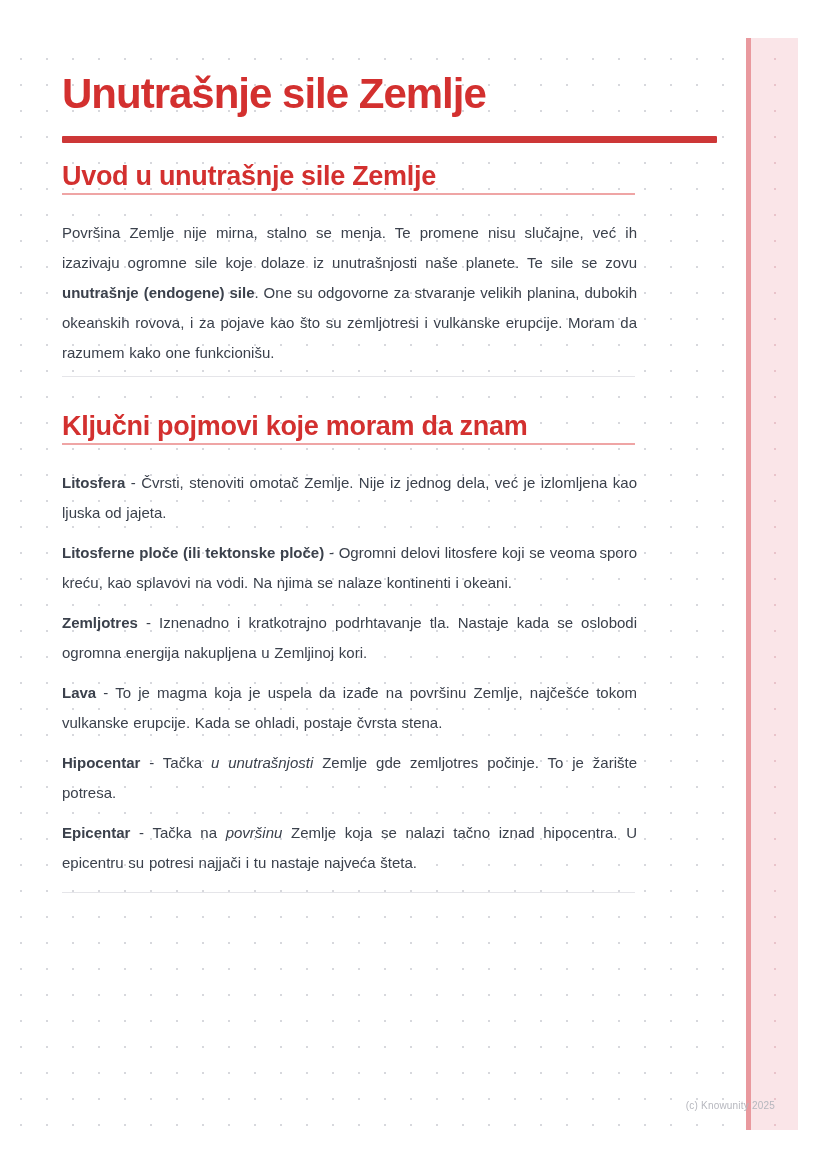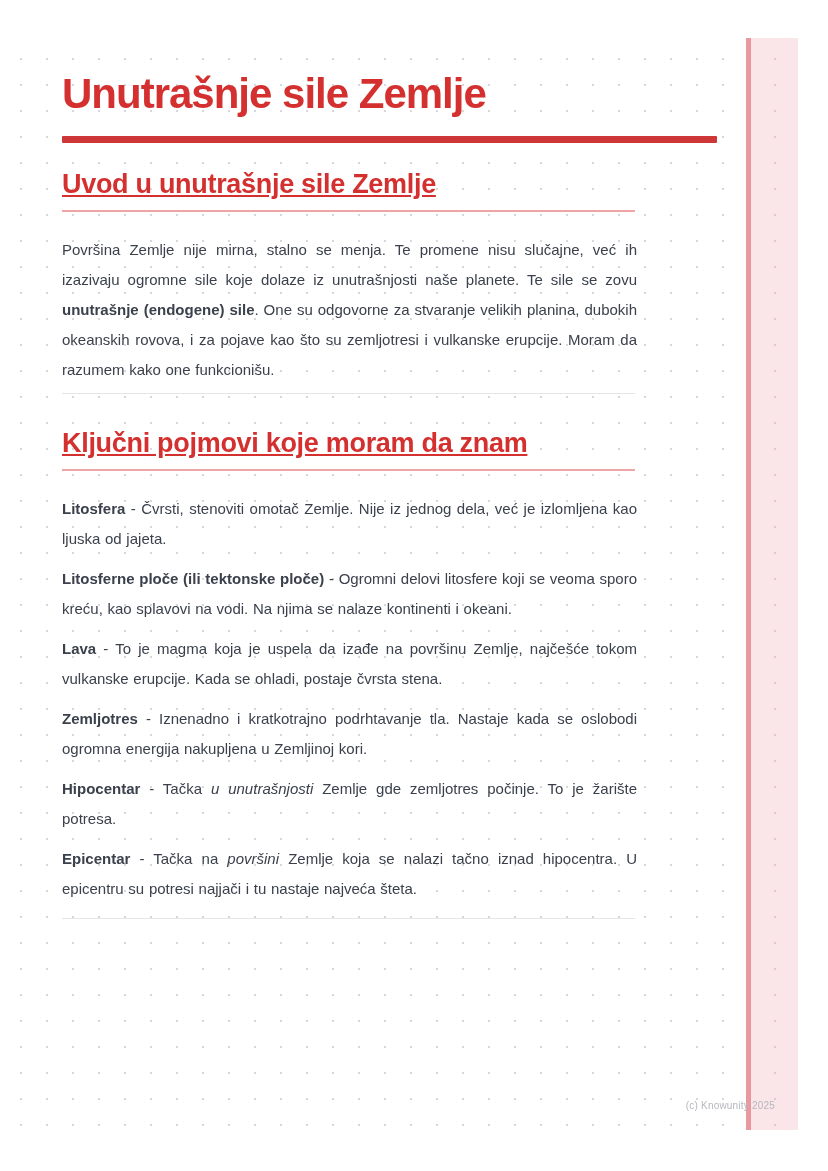--- a/index.html
+++ b/index.html
@@ -40,28 +40,26 @@
     font-size:42px;line-height:44px;
     font-weight:700;letter-spacing:-1px;
     color:var(--accent-red,#d3302f);
   }
   .title-rule{
     width:655px;height:7px;margin-top:20px;
     background:var(--rule-red,#cd3737);
     border-radius:1px;
   }
   h2{
-    margin:25px 0 0;
+    margin:17px 0 0;
     font-size:27px;line-height:33px;
     font-weight:700;letter-spacing:-0.3px;
     color:var(--accent-red,#d3302f);
-    padding-bottom:9px;
     border-bottom:2px solid var(--underline-pink,#efa5a5);
     width:573px;
-    text-decoration:underline;
   }
   .section-2 h2{margin-top:33px;}
   .paras p{
     margin:10px 0 0;
     font-size:15px;line-height:30px;
     color:var(--body-text,#3b414c);
     text-align:justify;
     word-spacing:0.5px;
   }
   .paras p:first-child{margin-top:23px;}
@@ -98,24 +96,24 @@
           <p><span>Površina Zemlje nije mirna, stalno se menja. Te promene nisu slučajne, već ih izazivaju ogromne sile koje dolaze iz unutrašnjosti naše planete. Te sile se zovu </span><b>unutrašnje (endogene) sile</b><span>. One su odgovorne za stvaranje velikih planina, dubokih okeanskih rovova, i za pojave kao što su zemljotresi i vulkanske erupcije. Moram da razumem kako one funkcionišu.</span></p>
         </div>
       <hr class="divider">
     </section>
 
     <section class="section-2">
       <h2>Ključni pojmovi koje moram da znam</h2>
       <div class="paras">
           <p><b>Litosfera</b><span> - Čvrsti, stenoviti omotač Zemlje. Nije iz jednog dela, već je izlomljena kao ljuska od jajeta.</span></p>
           <p><b>Litosferne ploče (ili tektonske ploče)</b><span> - Ogromni delovi litosfere koji se veoma sporo kreću, kao splavovi na vodi. Na njima se nalaze kontinenti i okeani.</span></p>
+          <p><b>Zemljotres</b><span> - Iznenadno i kratkotrajno podrhtavanje tla. Nastaje kada se oslobodi ogromna energija nakupljena u Zemljinoj kori.</span></p>
           <p><b>Lava</b><span> - To je magma koja je uspela da izađe na površinu Zemlje, najčešće tokom vulkanske erupcije. Kada se ohladi, postaje čvrsta stena.</span></p>
-          <p><b>Zemljotres</b><span> - Iznenadno i kratkotrajno podrhtavanje tla. Nastaje kada se oslobodi ogromna energija nakupljena u Zemljinoj kori.</span></p>
           <p><b>Hipocentar</b><span> - Tačka </span><i>u unutrašnjosti</i><span> Zemlje gde zemljotres počinje. To je žarište potresa.</span></p>
-          <p><b>Epicentar</b><span> - Tačka na </span><i>površini</i><span> Zemlje koja se nalazi tačno iznad hipocentra. U epicentru su potresi najjači i tu nastaje najveća šteta.</span></p>
+          <p><b>Epicentar</b><span> - Tačka na </span><i>površinu</i><span> Zemlje koja se nalazi tačno iznad hipocentra. U epicentru su potresi najjači i tu nastaje najveća šteta.</span></p>
         </div>
       <hr class="divider">
     </section>
 
   </main>
 
   <div class="footer">(c) Knowunity 2025</div>
 
 </div>
 

